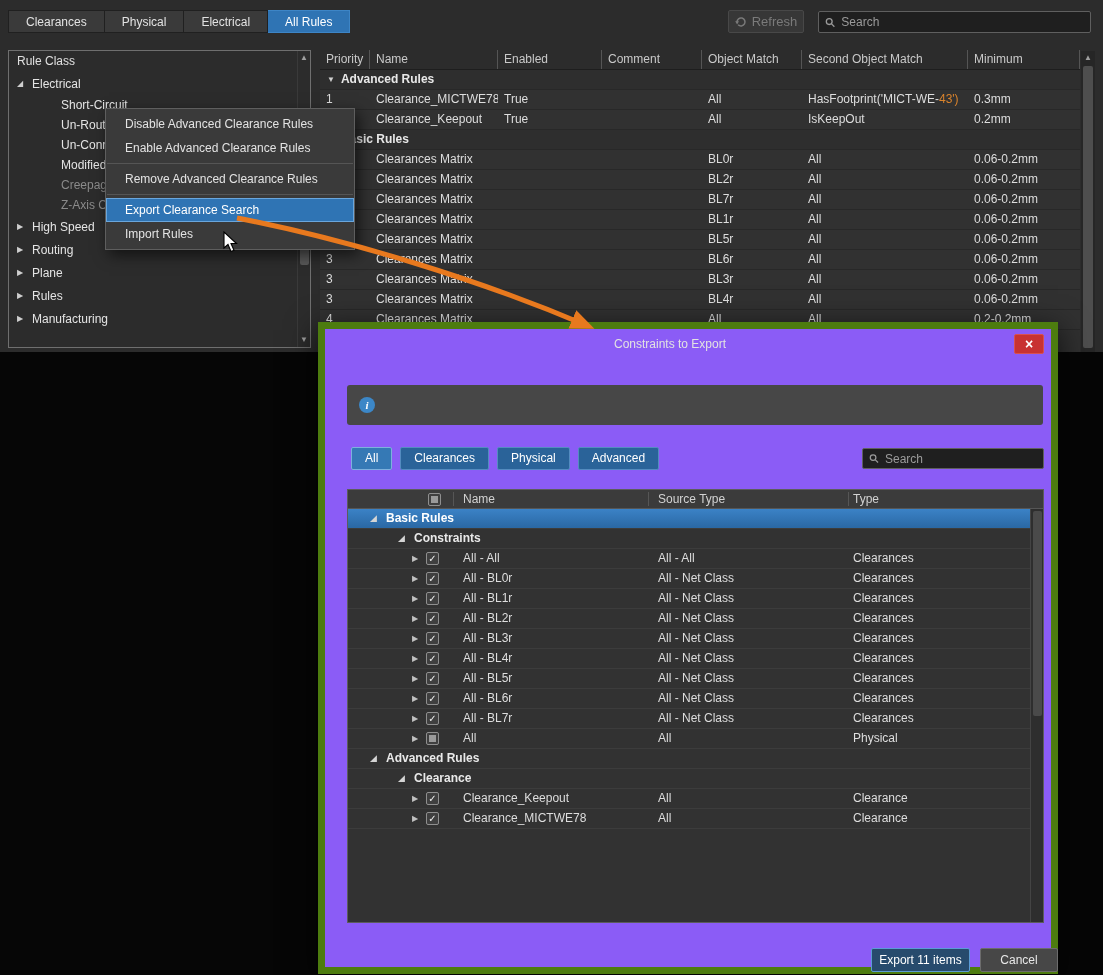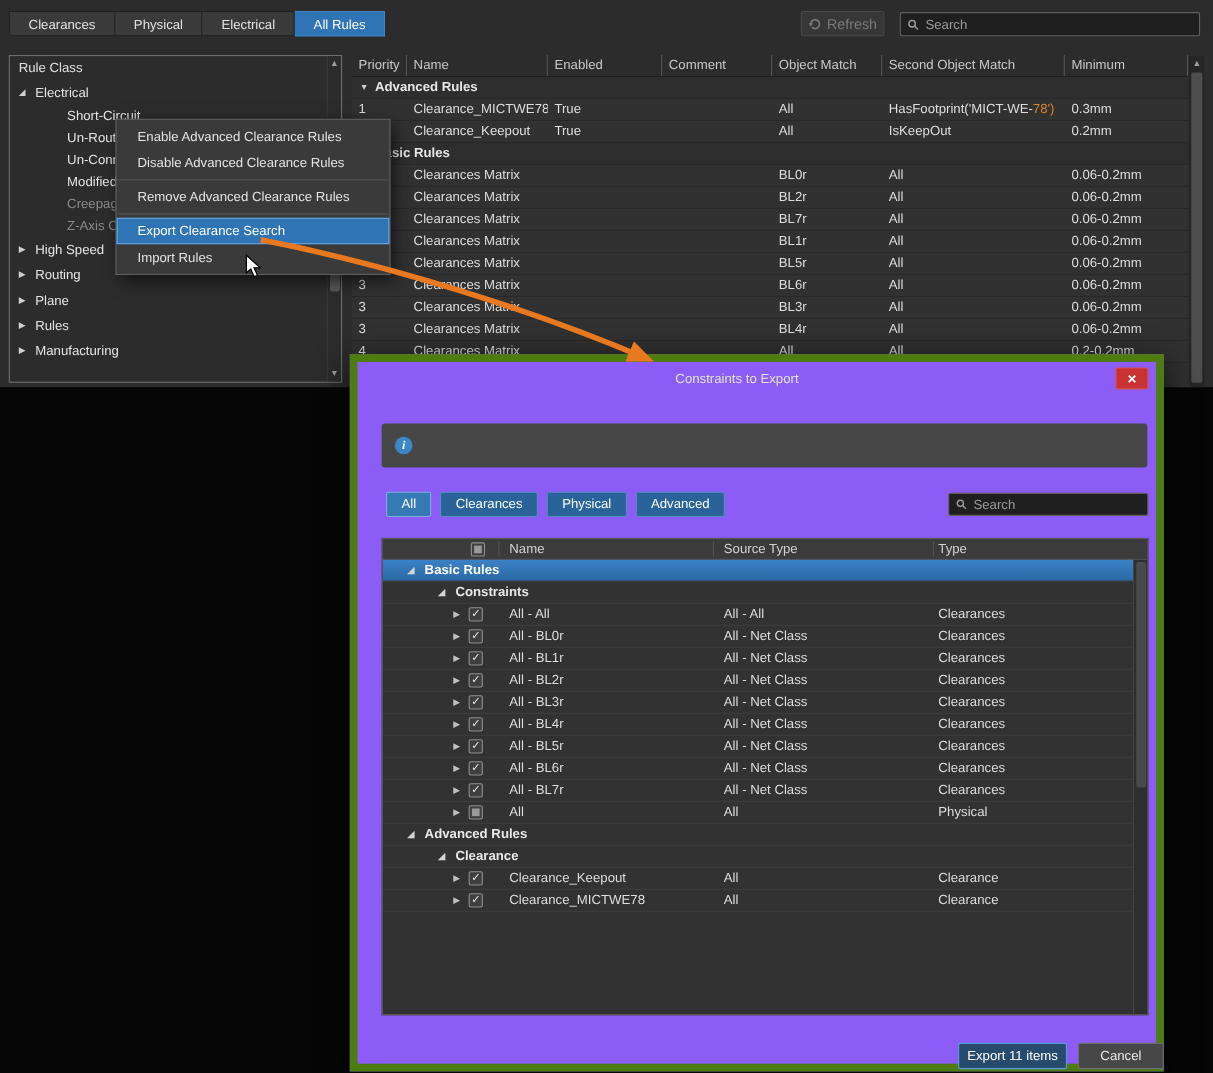--- a/index.html
+++ b/index.html
@@ -194,21 +194,21 @@
         <div class="rt-group">
           <span class="gtri">▼</span>
           <span>Advanced Rules</span>
         </div>
         <div class="rt-row">
           <div class="c w0">1</div>
           <div class="c w1">Clearance_MICTWE78</div>
           <div class="c w2">True</div>
           <div class="c w3"></div>
           <div class="c w4">All</div>
-          <div class="c w5">HasFootprint('MICT-WE-<span class="accent">78')</span></div>
+          <div class="c w5">HasFootprint('MICT-WE-<span class="accent">43')</span></div>
           <div class="c w6">0.3mm</div>
         </div>
         <div class="rt-row">
           <div class="c w0">2</div>
           <div class="c w1">Clearance_Keepout</div>
           <div class="c w2">True</div>
           <div class="c w3"></div>
           <div class="c w4">All</div>
           <div class="c w5">IsKeepOut</div>
           <div class="c w6">0.2mm</div>
@@ -300,22 +300,22 @@
         </div>
       </div>
   </div>
   <div class="vscroll">
     <div class="arr">▲</div>
     <div class="thumb"></div>
   </div>
 </div>
 
 <div class="ctx">
+    <div class="ctx-item">Disable Advanced Clearance Rules</div>
     <div class="ctx-item">Enable Advanced Clearance Rules</div>
-    <div class="ctx-item">Disable Advanced Clearance Rules</div>
     <div class="ctx-sep"></div>
     <div class="ctx-item">Remove Advanced Clearance Rules</div>
     <div class="ctx-sep"></div>
     <div class="ctx-item hl">Export Clearance Search</div>
     <div class="ctx-item">Import Rules</div>
   </div>
 
 <div class="dialog">
   <div class="dlg-title">Constraints to Export</div>
   <div class="dlg-close"><span>×</span></div>

